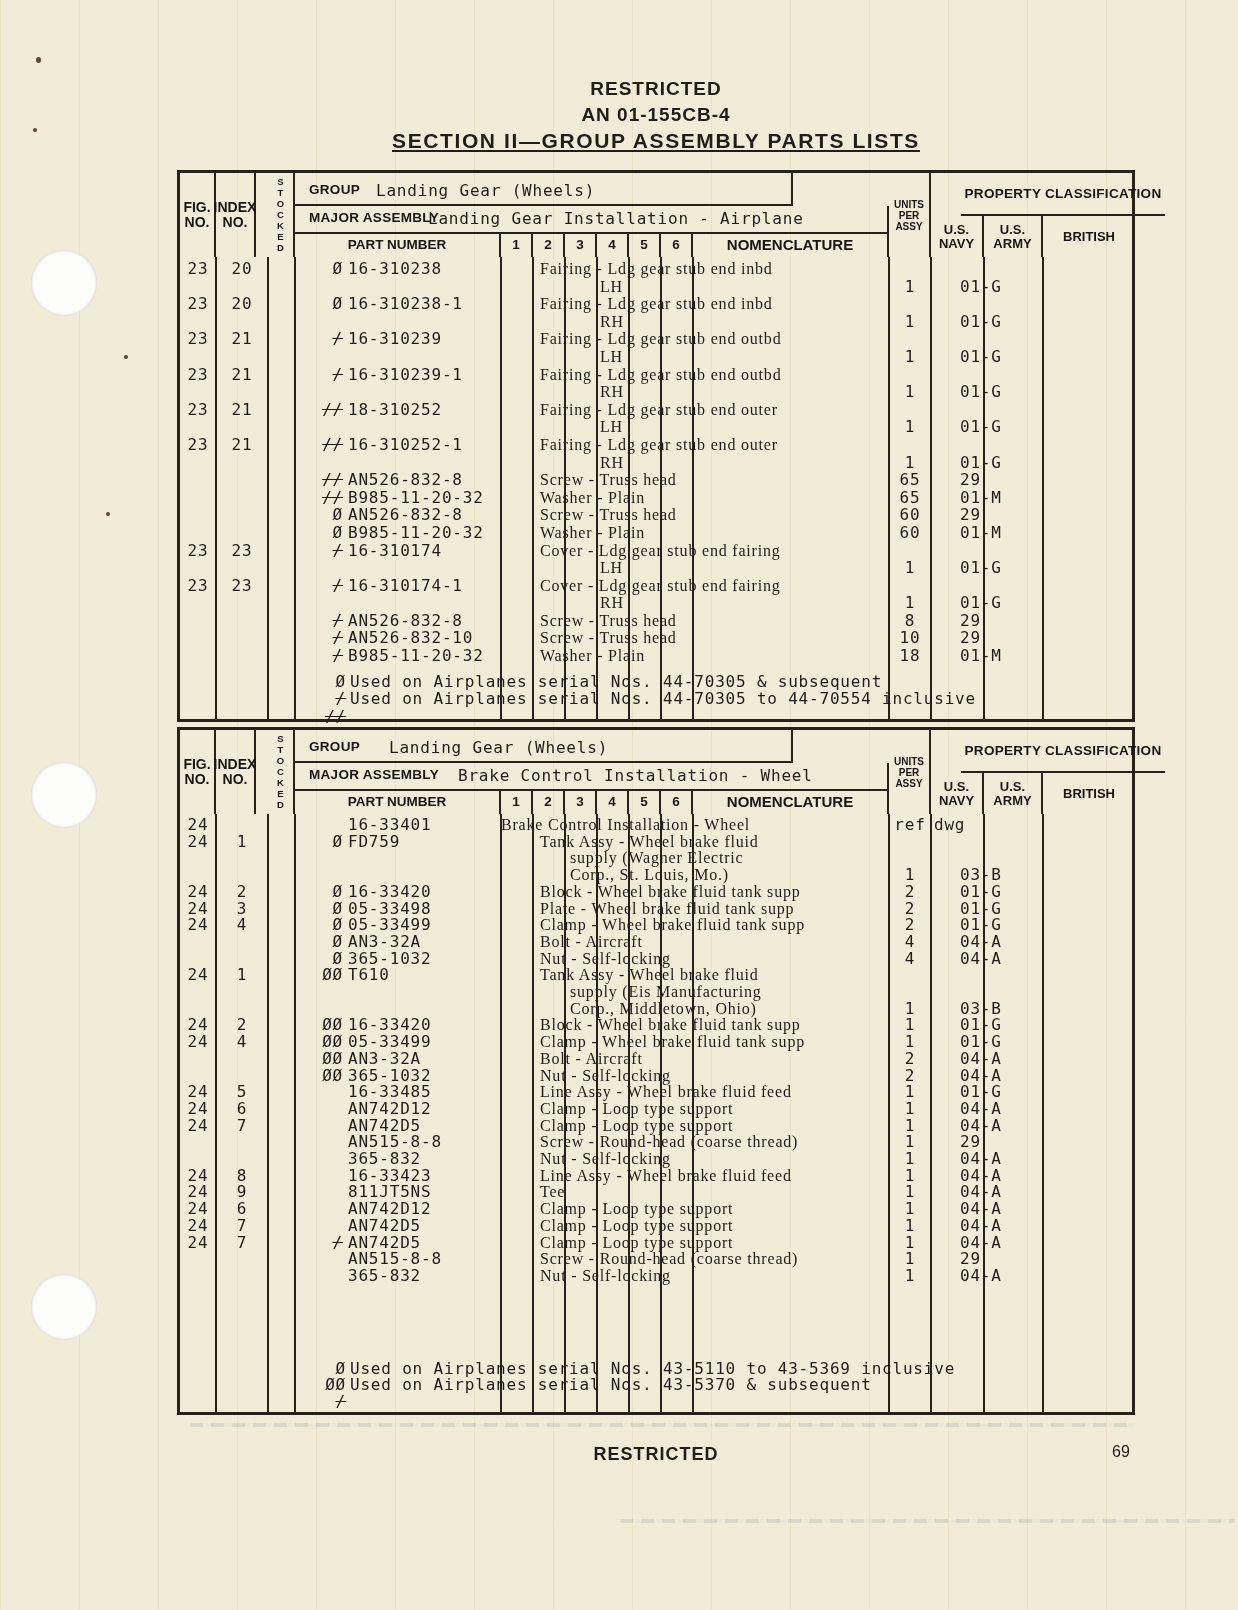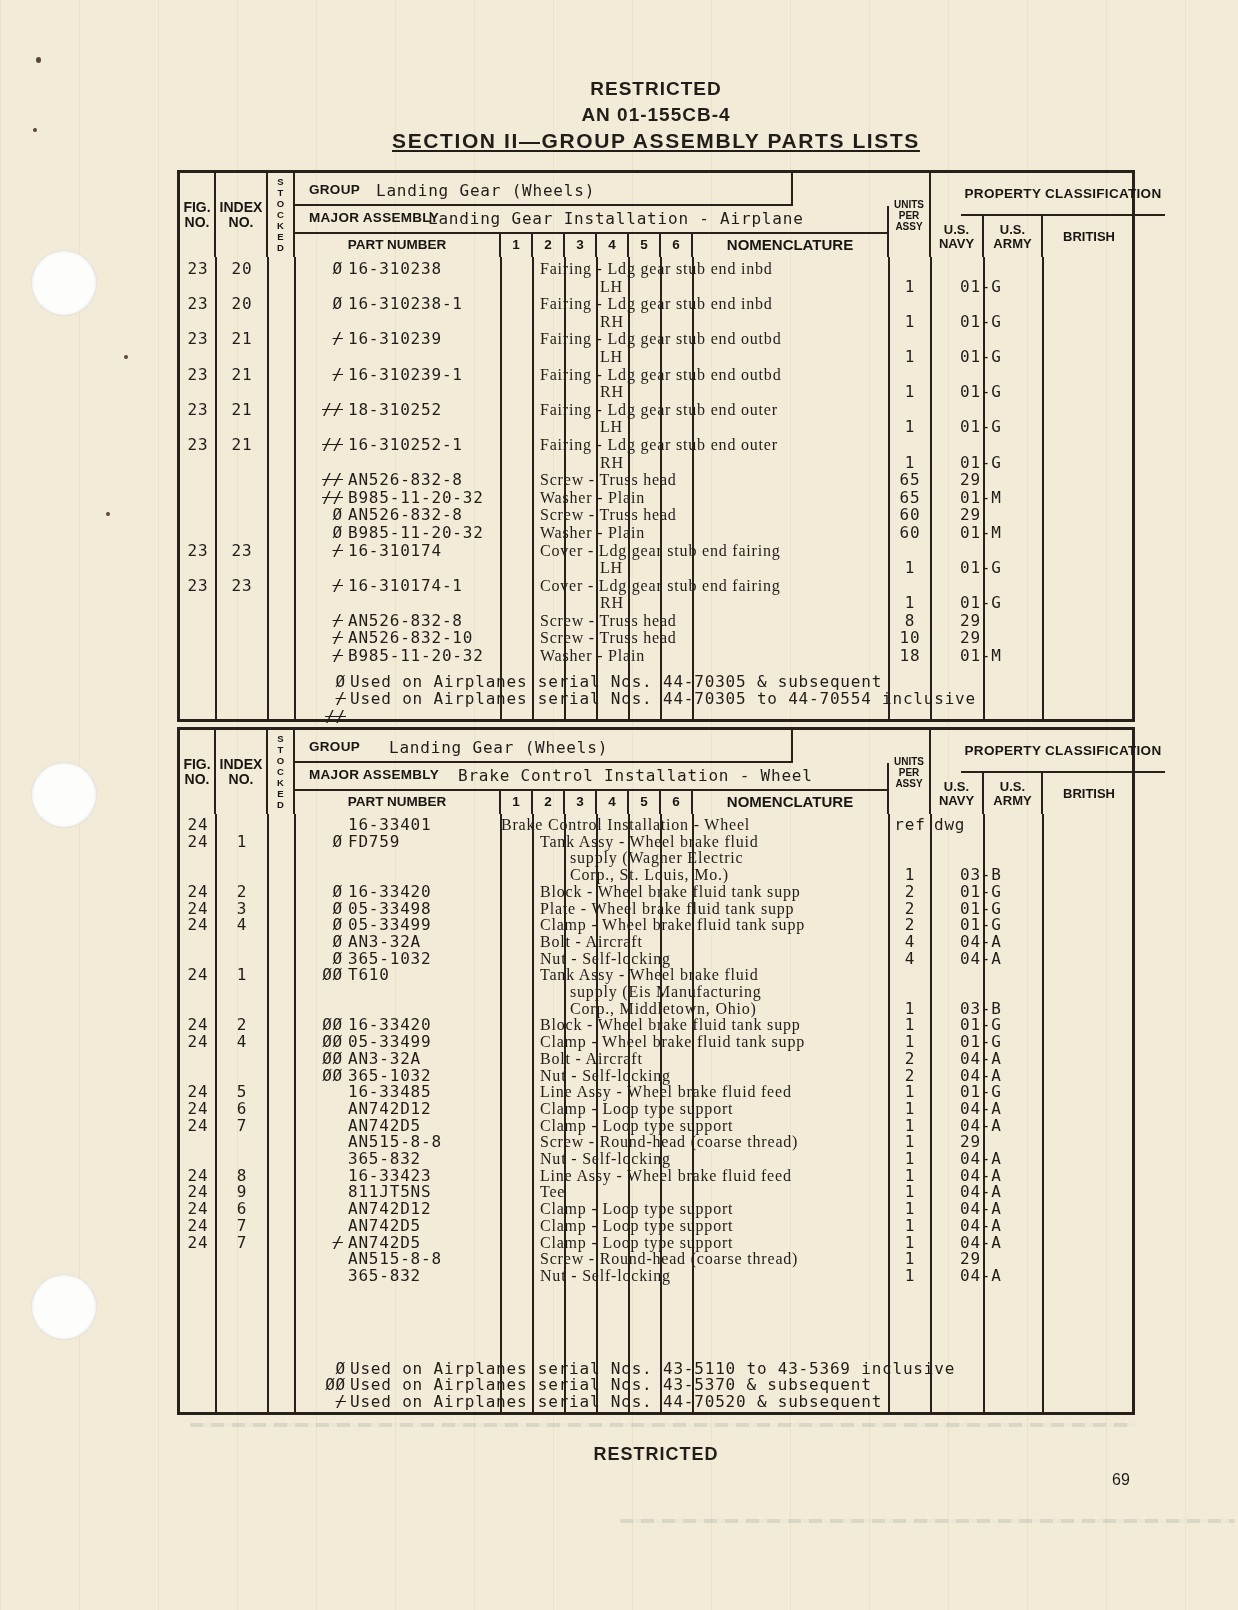--- a/index.html
+++ b/index.html
@@ -12,34 +12,34 @@
         box-shadow:inset 0 0 3px rgba(90,80,60,0.35);}
   .speck{position:absolute;background:#5a4632;border-radius:50%;}
 
   
   .doc-titles{position:absolute;left:177px;width:958px;top:76px;text-align:center;font-weight:bold;letter-spacing:1px;}
   .doc-titles .tl{line-height:26px;}
   .tl-1,.tl-2{font-size:19px;}
   .tl-3{font-size:21px;letter-spacing:1.6px;text-decoration:underline;}
   .footer-restricted{position:absolute;left:177px;width:958px;top:1444px;text-align:center;
         font-weight:bold;font-size:18px;letter-spacing:1px;}
-  .page-number{position:absolute;left:1112px;top:1443px;font-size:16px;margin-top:28px;}
+  .page-number{position:absolute;left:1112px;top:1443px;font-size:16px;}
 
   
   :root{--ln:#26211a;}
   .ptable{position:absolute;left:177px;width:958px;border:3px solid var(--ln);box-sizing:border-box;}
   #t1{top:170px;height:552px;--rl:17.6px;}
   #t2{top:727px;height:688px;--rl:16.7px;}
 
   .hcell{position:absolute;box-sizing:border-box;font-weight:bold;color:#181512;}
   .b-r{border-right:2px solid var(--ln);}
   .b-b{border-bottom:2px solid var(--ln);}
   .c-fig {left:0;top:0;width:36px;height:84px;display:flex;align-items:center;justify-content:center;
           text-align:center;font-size:14px;line-height:15px;white-space:pre-line;}
-  .c-idx {left:36px;top:0;width:52px;height:84px;display:flex;align-items:center;justify-content:center;
+  .c-idx {left:36px;top:0;width:40px;height:84px;display:flex;align-items:center;justify-content:center;
           text-align:center;font-size:14px;line-height:15px;white-space:pre-line;}
   .c-stk {left:88px;top:0;width:27px;height:84px;display:flex;justify-content:center;padding-top:3px;}
   .vtext{width:10px;word-break:break-all;font-size:9.5px;line-height:11px;text-align:center;}
   .c-group{left:115px;top:0;width:498px;height:33px;}
   .c-major{left:115px;top:33px;width:594px;height:28px;}
   .c-group .hlabel,.c-major .hlabel{position:absolute;left:14px;bottom:7px;font-size:13.5px;letter-spacing:0.3px;}
   .hval{position:absolute;bottom:4px;font-weight:normal;}
   .c-group .hval{left:81px;}
   .c-major .hval{left:133px;}
   #t2 .c-group .hval{left:94px;}
@@ -584,21 +584,21 @@
             <span class="part tw"><span class="pnum">365-832</span></span>
             <span class="nomwrap tw">
               <div class="nline l1">Nut - Self-locking</div>
             </span>
             <span class="units tw">1</span>
             <span class="army tw">04-A</span>
           </div>
           <div class="fnotes">
             <div class="fnote tw"><span class="fsym">Ø</span><span class="ftext">Used on Airplanes serial Nos. 43-5110 to 43-5369 inclusive</span></div>
             <div class="fnote tw"><span class="fsym">ØØ</span><span class="ftext">Used on Airplanes serial Nos. 43-5370 &amp; subsequent</span></div>
-            <div class="fnote tw"><span class="fsym slash">/</span><span class="ftext">Used on Airplanes serial Nos. 44-70520 &amp; subsequent</span></div>
+            <div class="fnote tw"><span class="fsym slash">/</span></div>
           </div>
         </div>
     </div>
   </section>
 
   <div class="footer-restricted">RESTRICTED</div>
   <div class="page-number">69</div>
 
   <div class="artifact" style="left:190px;top:1423px;width:945px;"></div>
   <div class="artifact" style="left:620px;top:1519px;width:615px;"></div>

